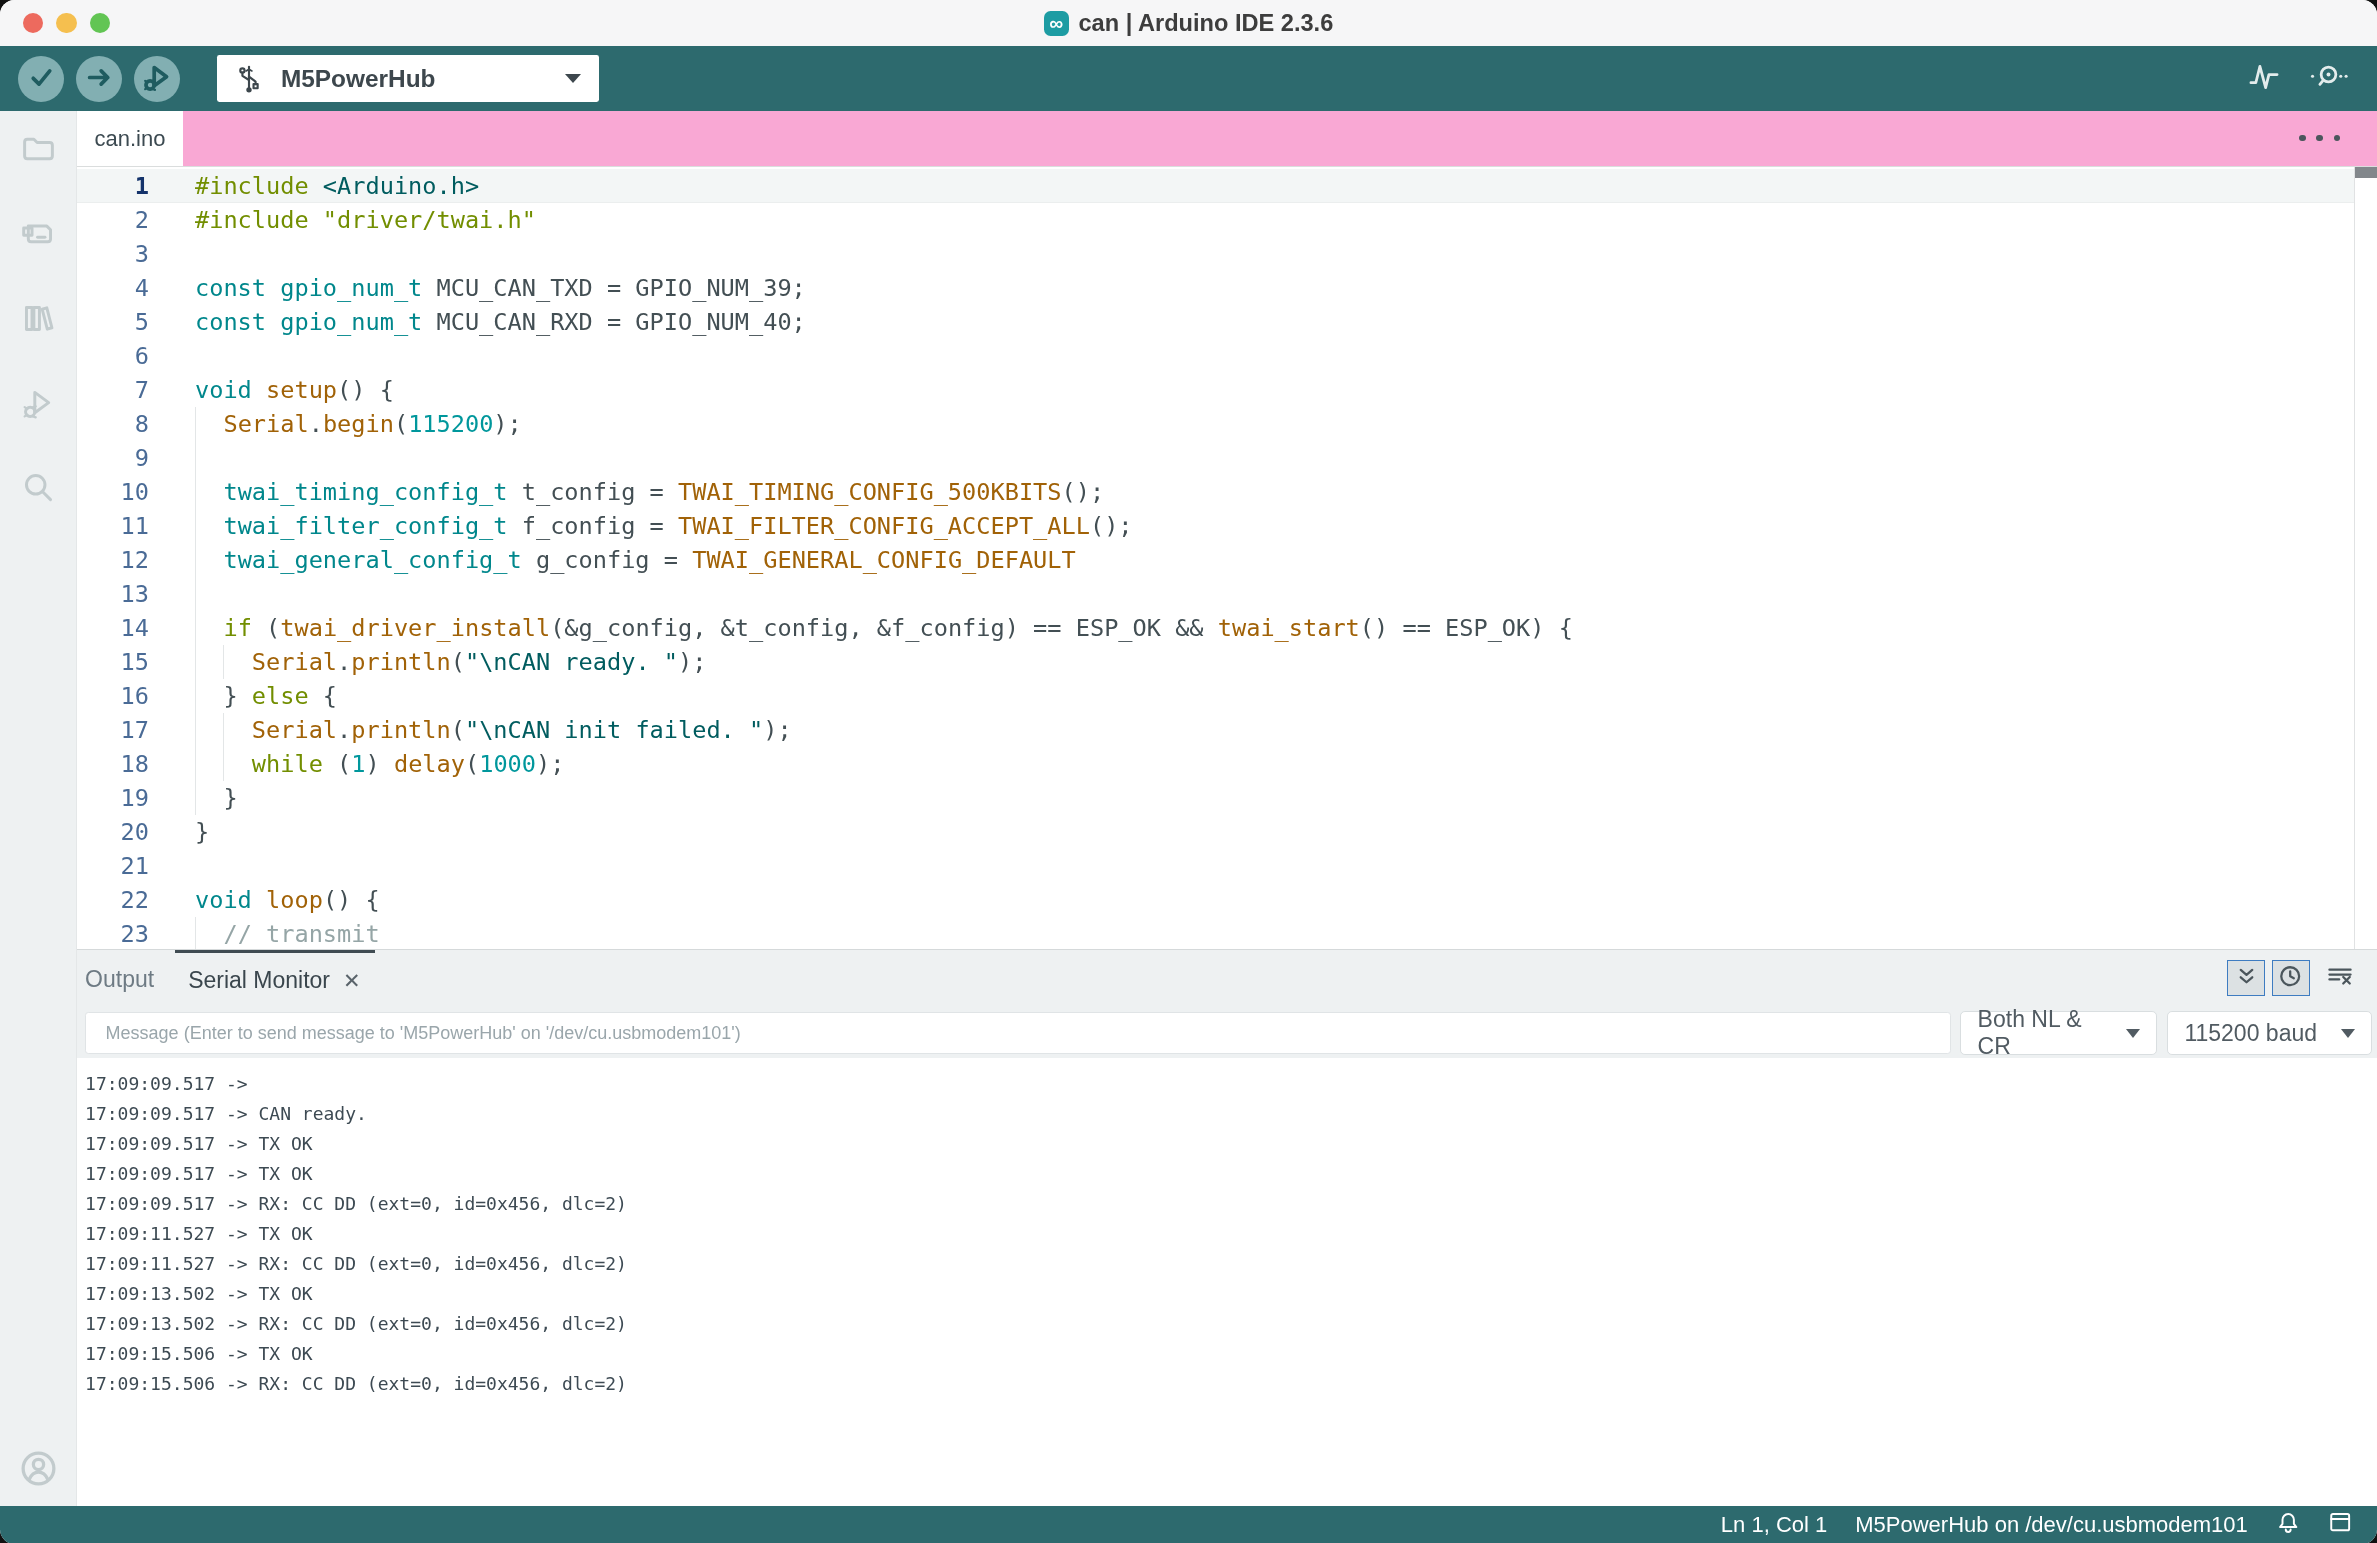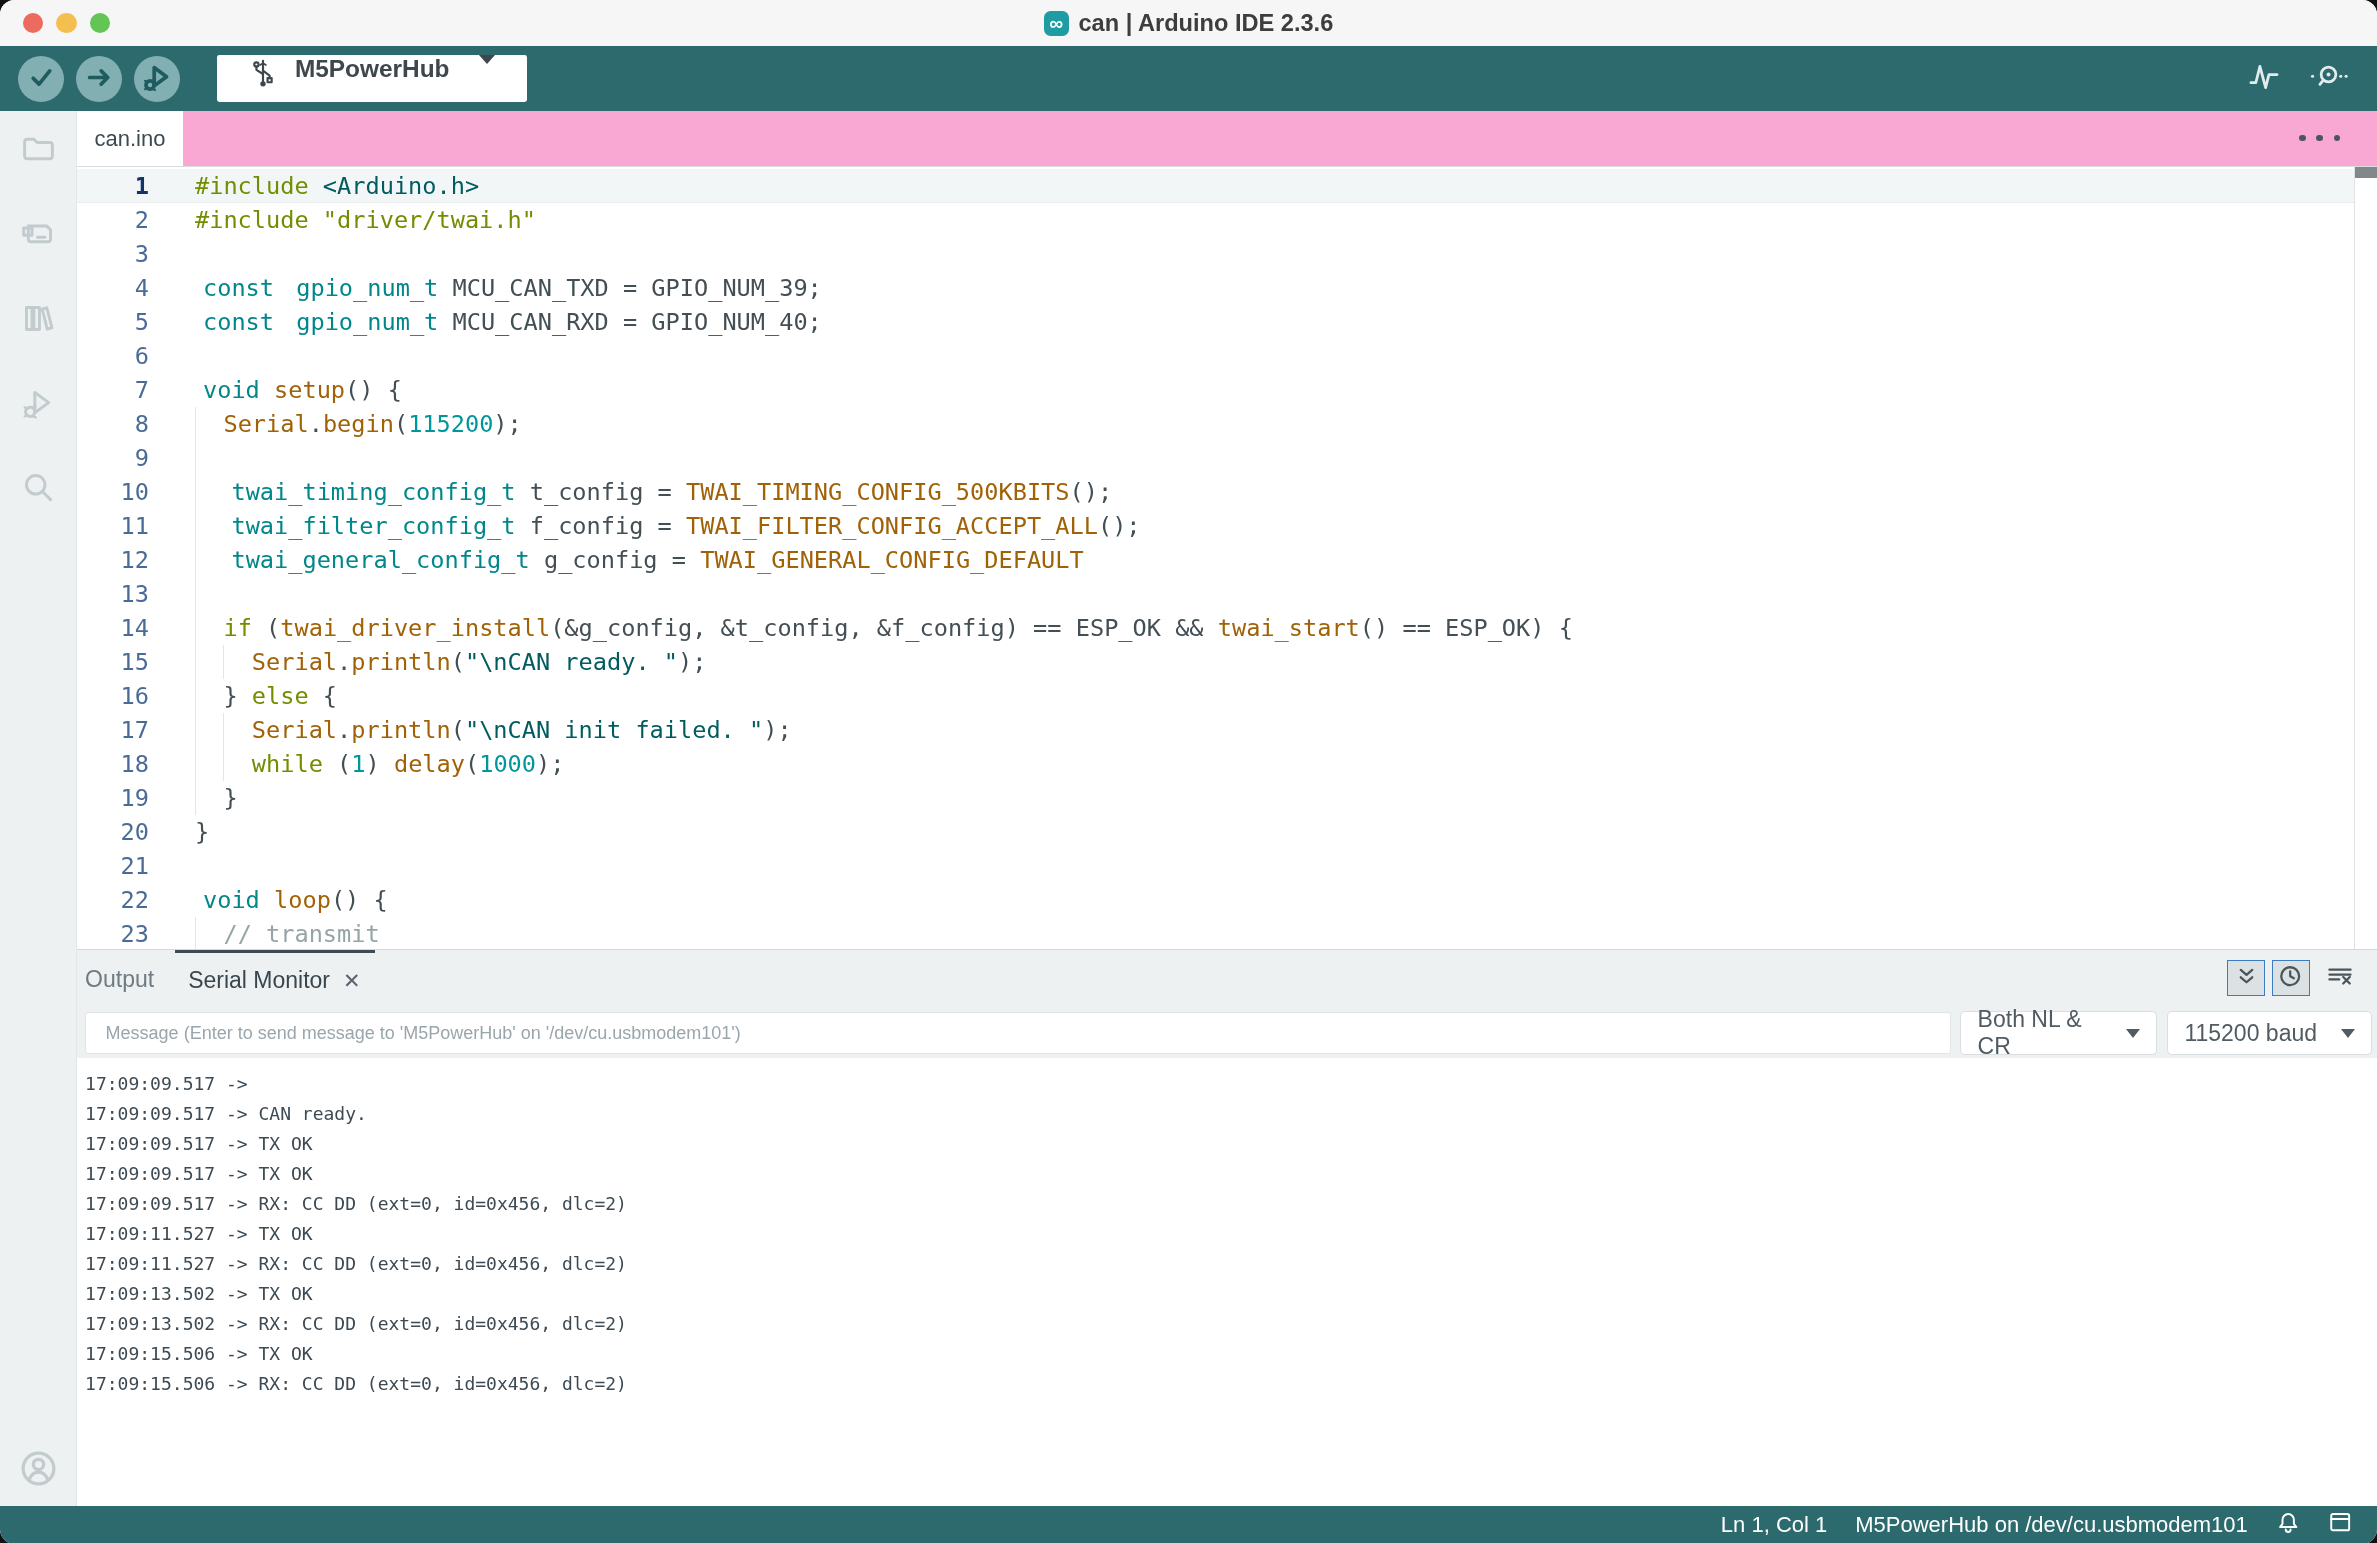--- a/index.html
+++ b/index.html
@@ -11,21 +11,21 @@
   .traffic{position:absolute;left:23px;top:13px;display:flex;gap:13px;}
   .tl{width:20.4px;height:20.4px;border-radius:50%;}
   .tl.red{background:#ed6a5e;}.tl.yellow{background:#f5bf4f;}.tl.green{background:#62c554;}
   .apptitle{display:flex;align-items:center;gap:9.8px;font-size:23.6px;font-weight:bold;color:#3d3d3d;}
   .appicon{width:25px;height:25px;border-radius:6.5px;background:#1d9ca3;color:#fff;display:flex;align-items:center;justify-content:center;font-size:19.5px;font-weight:bold;}
 
   
   .toolbar{height:65px;background:#2d6a6e;display:flex;align-items:center;padding-left:18px;flex:none;}
   .tb-btn{width:46px;height:46px;border-radius:50%;background:#82afb2;margin-right:12.2px;display:flex;align-items:center;justify-content:center;cursor:pointer;flex:none;}
   .tb-btn svg{stroke:#1f5c60;fill:none;stroke-width:4.5;stroke-linecap:round;stroke-linejoin:round;}
-  .board-select{margin-left:24.4px;width:310px;height:47px;background:#fff;border-radius:2.4px;display:flex;padding:0 32px;box-sizing:border-box;cursor:pointer;}
+  .board-select{margin-left:24.4px;width:382px;height:47px;background:#fff;border-radius:2.4px;display:flex;align-items:center;padding:0 18px;box-sizing:border-box;cursor:pointer;}
   .board-select svg{stroke:#3d474d;fill:none;stroke-width:2.6;stroke-linecap:round;stroke-linejoin:round;flex:none;}
   .board-label{margin-left:18px;font-size:24.4px;font-weight:bold;color:#3d474d;}
   .caret{width:0;height:0;border-left:8.1px solid transparent;border-right:8.1px solid transparent;border-top:9.8px solid #3d474d;margin-left:auto;}
   .tb-right{margin-left:auto;margin-right:28px;display:flex;gap:26px;align-items:center;}
   .tb-right svg{stroke:#e3ecec;fill:none;stroke-width:3.4;stroke-linecap:round;stroke-linejoin:round;cursor:pointer;}
 
   
   .main{flex:1;display:flex;min-height:0;}
   .sidebar{width:77px;background:#eef1f2;border-right:0.8px solid #e4e7e8;display:flex;flex-direction:column;align-items:center;padding-top:19.5px;box-sizing:border-box;flex:none;}
   .sb-icon{width:39px;height:39px;margin-bottom:46px;display:flex;align-items:center;justify-content:center;cursor:pointer;}
@@ -41,21 +41,21 @@
   .tab-ellipsis i{width:6.5px;height:6.5px;border-radius:50%;background:#4b565c;display:block;}
 
   
   .editor{flex:1;background:#fff;border-top:0.8px solid #dadddd;position:relative;overflow:hidden;padding-top:1.6px;}
   .code-line{display:flex;height:34px;align-items:center;}
   .code-line.current{background:#f3f6f6;box-shadow:inset 0 -0.8px #e9ecec;}
   .gutter{width:118px;flex:none;text-align:right;padding-right:46px;box-sizing:border-box;font-family:"DejaVu Sans Mono",monospace;font-size:23.6px;color:#4a6b96;}
   .current .gutter{color:#14336b;font-weight:bold;}
   .codecell{position:relative;flex:1;font-family:"DejaVu Sans Mono",monospace;font-size:23.6px;white-space:pre;color:#434f54;height:100%;display:flex;align-items:center;}
   .guide{position:absolute;top:0;bottom:0;width:0.8px;background:#e3e6e7;}
-  .tk-d{color:#434f54;}.tk-t{color:#00878c;margin-left:8px;}.tk-g{color:#728E00;}.tk-o{color:#a16207;}
+  .tk-d{color:#434f54;}.tk-t{color:#00878c;}.tk-g{color:#728E00;}.tk-o{color:#a16207;}
   .tk-s{color:#005C5F;}.tk-n{color:#00979C;}.tk-c{color:#95A5A6;}
   .vscroll{position:absolute;top:0;right:0;bottom:0;width:22px;border-left:0.8px solid #e0e2e3;background:#fff;}
   .vthumb{position:absolute;top:0;left:0;width:100%;height:10.6px;background:#82878b;}
 
   
   .panel{height:556px;background:#eef1f2;border-top:0.8px solid #d5d9da;display:flex;flex-direction:column;flex:none;}
   .panel-header{height:58px;display:flex;align-items:stretch;position:relative;flex:none;}
   .ptab{display:flex;align-items:center;font-size:23px;cursor:pointer;}
   .ptab-output{padding-left:8.1px;padding-right:21px;color:#6e7b84;}
   .ptab-serial{padding-left:13px;padding-right:14.7px;color:#3a464d;border-top:3.3px solid #3f4b52;gap:13px;}

